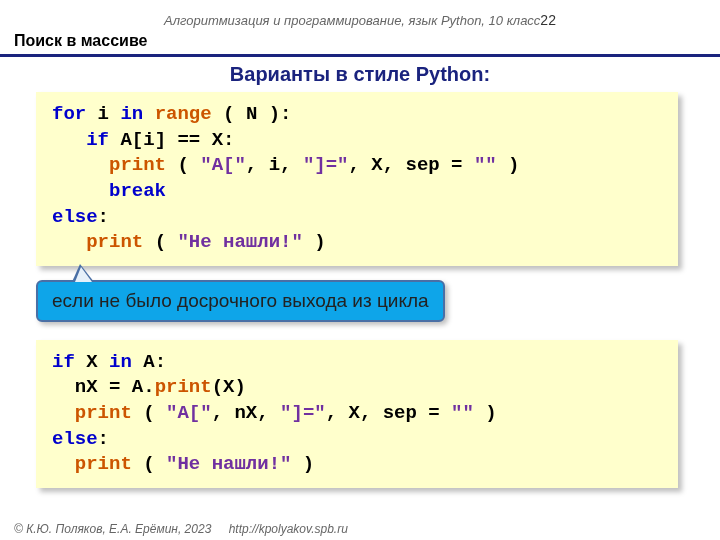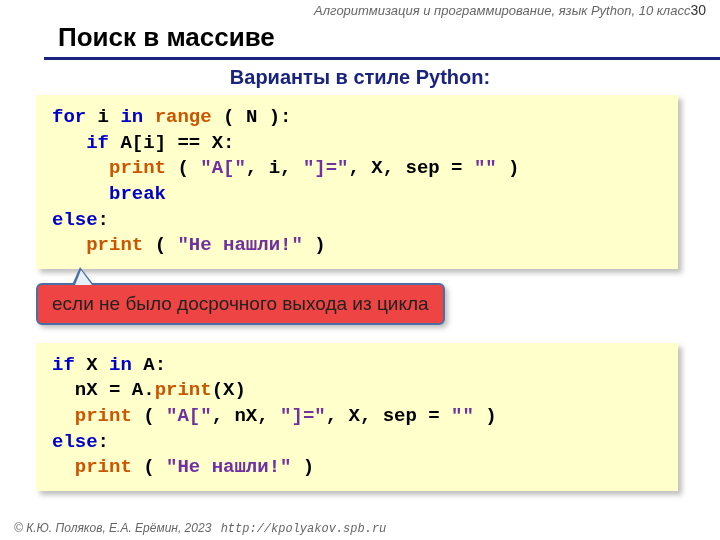--- a/index.html
+++ b/index.html
@@ -6,36 +6,35 @@
   body {
     width: 720px;
     height: 540px;
     background: #fff;
     font-family: Arial, sans-serif;
     position: relative;
     overflow: hidden;
   }
   .header-bar {
     display: flex;
-    justify-content: flex-end;
+    justify-content: center;
     align-items: center;
-    padding: 2px 14px 2px 14px;
+    padding: 12px 14px 2px 14px;
     font-style: italic;
     font-size: 13px;
     color: #666;
   }
   .header-bar .page-num { font-style: normal; color: #333; font-size: 14px; }
   .title {
-    font-size: 26px;
+    font-size: 16px;
     font-weight: bold;
     color: #000;
     padding: 2px 14px 4px 14px;
     border-bottom: 3px solid #1a237e;
     margin-bottom: 6px;
-    margin-left: 44px;
   }
   .subtitle {
     font-size: 20px;
     color: #1a237e;
     font-weight: bold;
     padding: 0 20px 6px 20px;
     text-align: center;
   }
   .code-box {
     margin: 0 42px 12px 36px;
@@ -51,21 +50,21 @@
   }
   .kw   { color: #0000cc; }
   .fn   { color: #cc5500; }
   .str  { color: #7030a0; }
   .txt  { color: #000; }
   .call-wrap {
     position: relative;
     margin: 14px 30px 18px 36px;
   }
   .callout {
-    background: #ef4444;
+    background: #0ea5e9;
     border: 2px solid #4a6fa5;
     border-radius: 6px;
     padding: 8px 14px;
     font-size: 19px;
     color: #222;
     box-shadow: 3px 3px 5px rgba(0,0,0,0.25);
     display: inline-block;
   }
   .callout-tail {
     position: absolute;
@@ -86,28 +85,28 @@
     border-bottom: 15px solid #e6f0fa;
   }
   .footer {
     position: absolute;
     bottom: 4px;
     left: 14px;
     font-size: 12px;
     font-style: italic;
     color: #666;
   }
-  .footer .url { margin-left: 6px; font-family: Liberation Mono, monospace; }
+  .footer .url { margin-left: 14px; }
 </style>
 </head>
 <body>
 
 <div class="header-bar">
   <span>Алгоритмизация и программирование, язык Python, 10 класс</span>
-  <span class="page-num">30</span>
+  <span class="page-num">22</span>
 </div>
 
 <div class="title">Поиск в массиве</div>
 <div class="subtitle">Варианты в стиле Python:</div>
 
 <div class="code-box"><span class="kw">for</span><span class="txt"> i </span><span class="kw">in</span><span> </span><span class="fn">range</span><span class="txt"> ( N ):</span>
 <span>   </span><span class="kw">if</span><span class="txt"> A[i] == X:</span>
 <span>     </span><span class="fn">print</span><span class="txt"> ( </span><span class="str">"A["</span><span class="txt">, i, </span><span class="str">"]="</span><span class="txt">, X, sep = </span><span class="str">""</span><span class="txt"> )</span>
 <span>     </span><span class="kw">break</span>
 <span class="kw">else</span><span class="txt">:</span>

